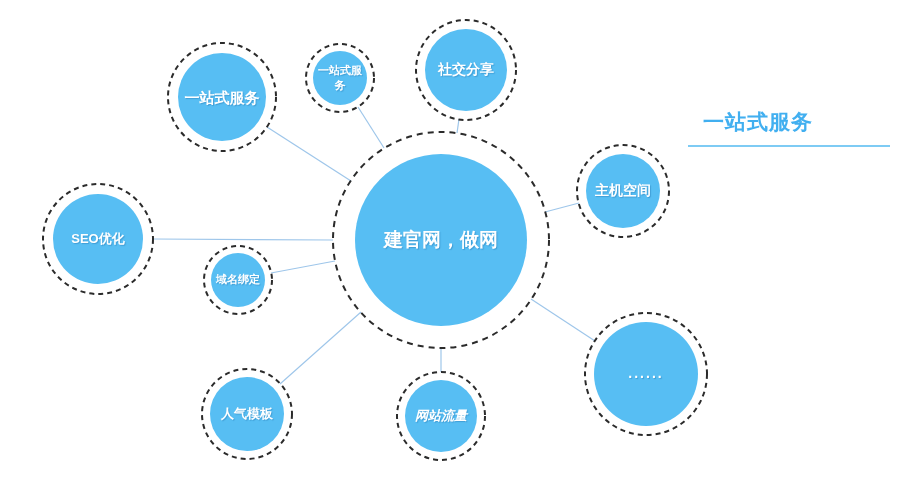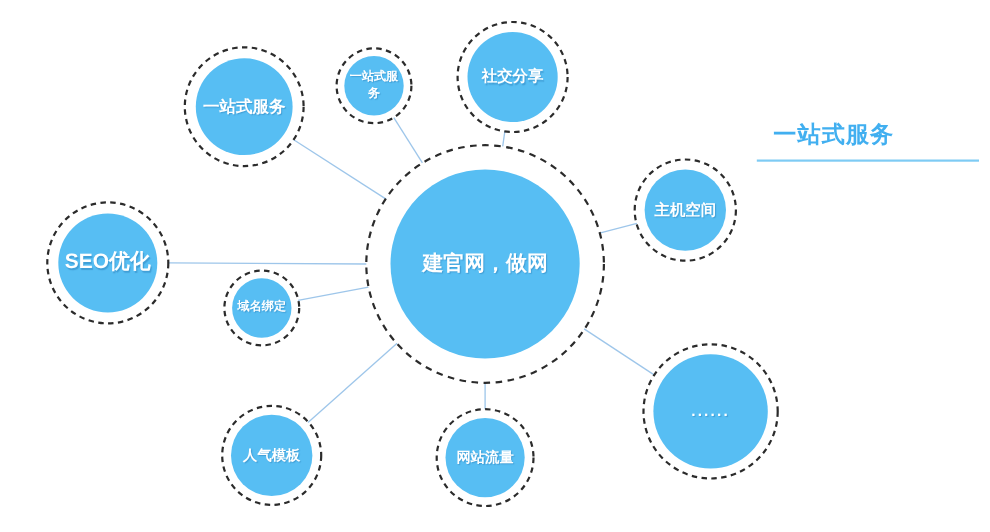--- a/index.html
+++ b/index.html
@@ -33,24 +33,24 @@
     font-weight: bold;
     text-shadow: 1px 1px 1px rgba(30,110,170,.4);
     border-radius: 50%;
     line-height: 1.4;
   }
   .lbl-center { left: 355px; top: 154px; width: 172px; height: 172px; font-size: 19px; flex-direction: row; }
   .lbl-one-stop { left: 178px; top: 53px;  width: 88px;  height: 88px;  font-size: 15px; }
   .lbl-feature  { left: 313px; top: 51px;  width: 54px;  height: 54px;  font-size: 11px; }
   .lbl-social   { left: 425px; top: 29px;  width: 82px;  height: 82px;  font-size: 14px; text-align: center; }
   .lbl-hosting  { left: 586px; top: 154px; width: 74px;  height: 74px;  font-size: 14px; }
-  .lbl-seo      { left: 53px;  top: 194px; width: 90px;  height: 90px;  font-size: 19px; }
+  .lbl-seo      { left: 53px;  top: 194px; width: 90px;  height: 90px;  font-size: 13px; }
   .lbl-domain   { left: 211px; top: 253px; width: 54px;  height: 54px;  font-size: 11px; }
   .lbl-template { left: 210px; top: 377px; width: 74px;  height: 74px;  font-size: 13px; }
-  .lbl-traffic  { left: 405px; top: 380px; width: 72px;  height: 72px;  font-size: 13px; }
+  .lbl-traffic  { left: 405px; top: 380px; width: 72px;  height: 72px;  font-size: 13px; font-style: italic; }
   .lbl-more     { left: 594px; top: 322px; width: 104px; height: 104px; font-size: 14px; letter-spacing: 2px; }
   .side-title { position: absolute; left: 688px; top: 108px; width: 202px; }
   .side-title-text {
     color: var(--title-blue);
     font-weight: bold;
     font-size: 21px;
     padding-left: 15px;
     letter-spacing: 1px;
   }
   .side-title-underline {

